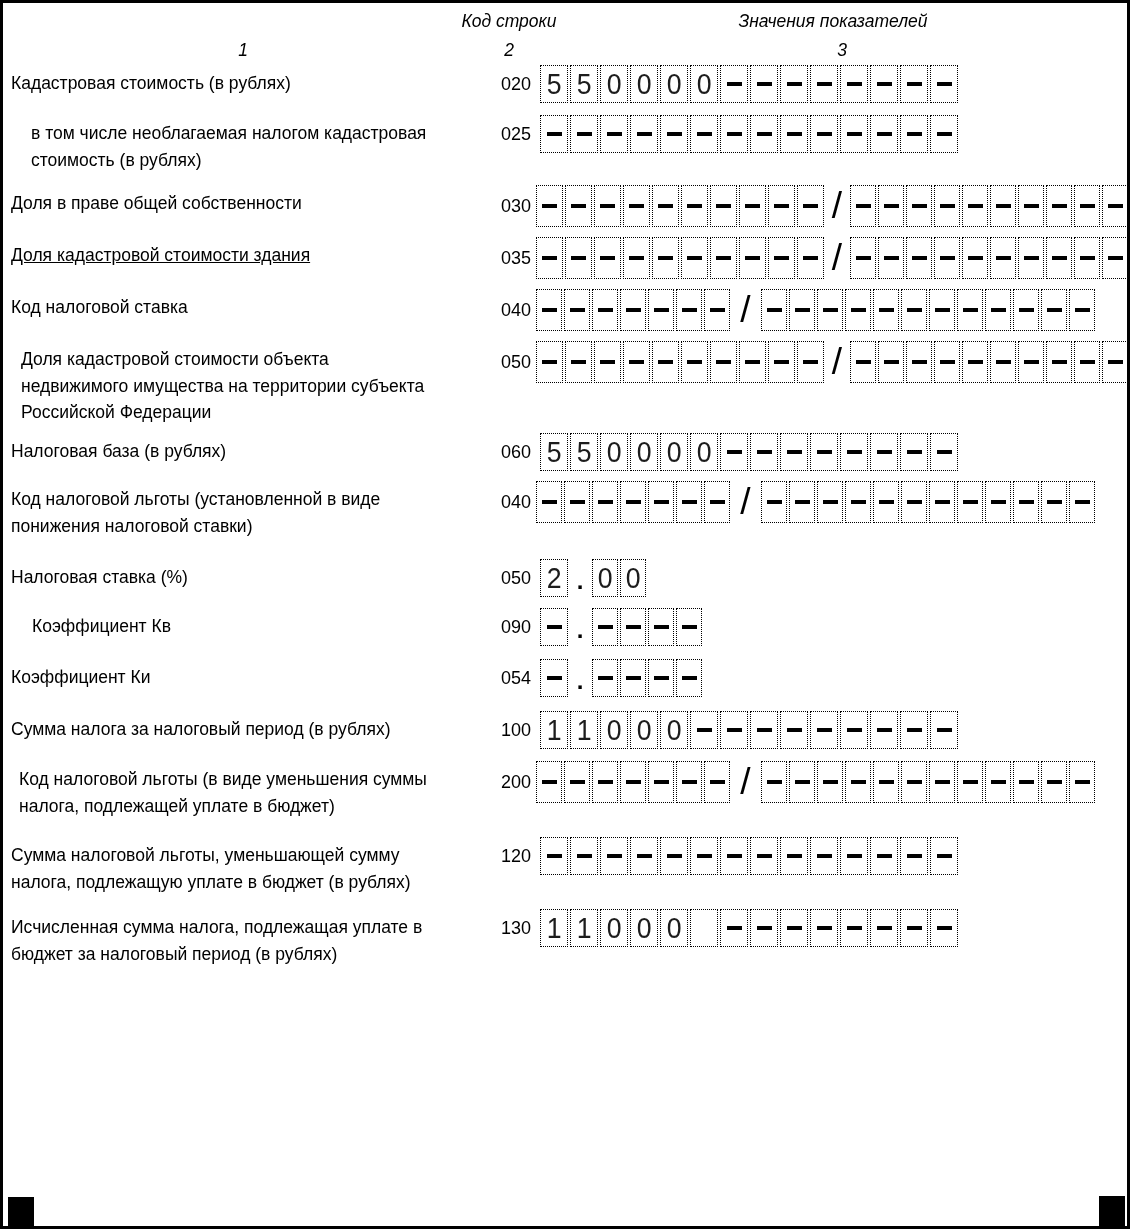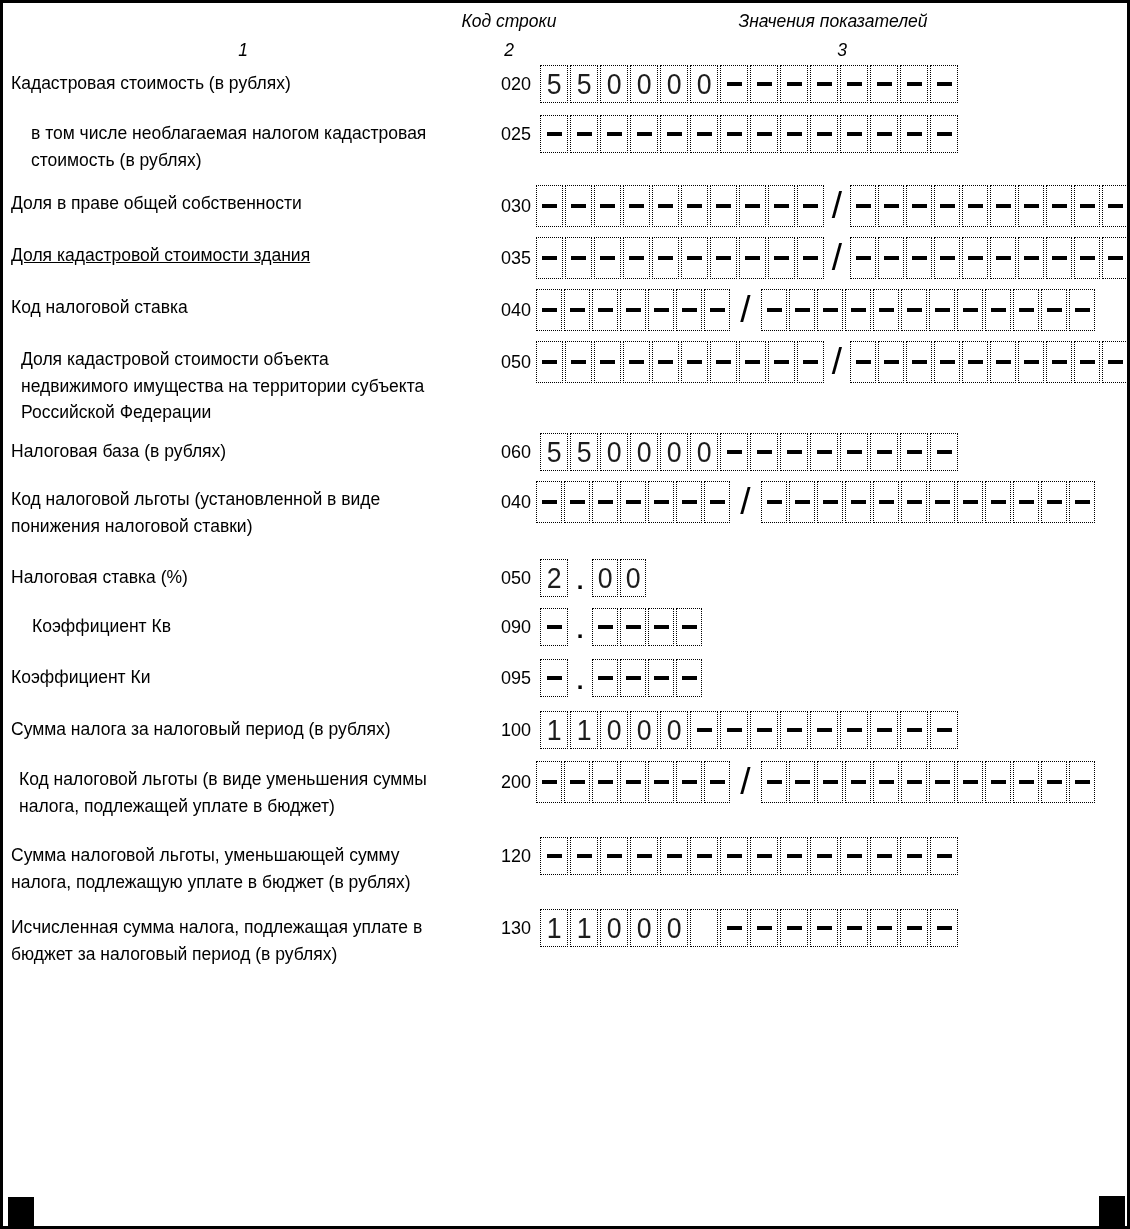--- a/index.html
+++ b/index.html
@@ -536,21 +536,21 @@
       <div class="cell" style="left: 617px; top: 605px; width: 26px; height: 38px;">
         <div class="dash-bar"></div>
       </div>
       <div class="cell" style="left: 645px; top: 605px; width: 26px; height: 38px;">
         <div class="dash-bar"></div>
       </div>
       <div class="cell" style="left: 673px; top: 605px; width: 26px; height: 38px;">
         <div class="dash-bar"></div>
       </div>
       <div class="row-label" style="left: 8px; top: 661px; width: 470px;">Коэффициент Ки</div>
-      <div class="row-code" style="left: 480px; top: 665px;">095</div>
+      <div class="row-code" style="left: 480px; top: 665px;">054</div>
       <div class="sep sep-dot" style="left: 565px; top: 656px; width: 24px; height: 38px;">.</div>
       <div class="cell" style="left: 537px; top: 656px; width: 28px; height: 38px;">
         <div class="dash-bar"></div>
       </div>
       <div class="cell" style="left: 589px; top: 656px; width: 26px; height: 38px;">
         <div class="dash-bar"></div>
       </div>
       <div class="cell" style="left: 617px; top: 656px; width: 26px; height: 38px;">
         <div class="dash-bar"></div>
       </div>

